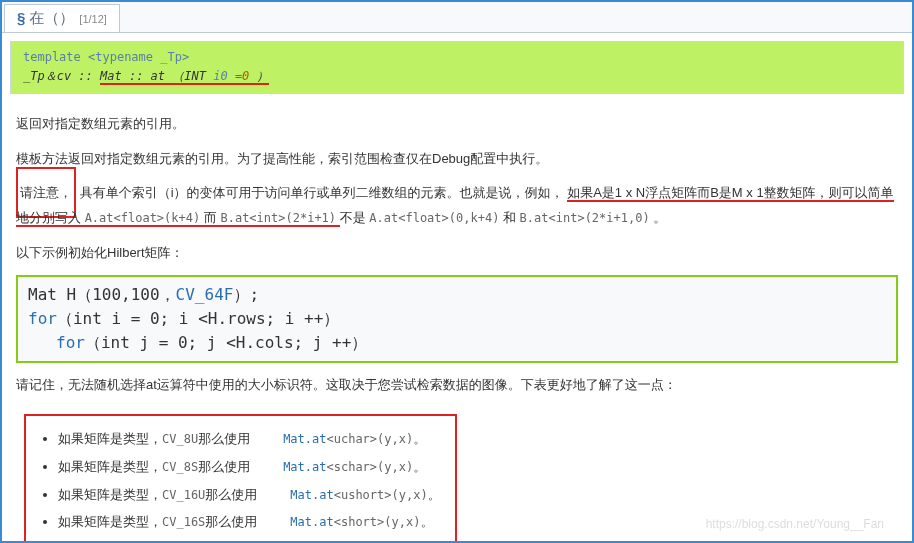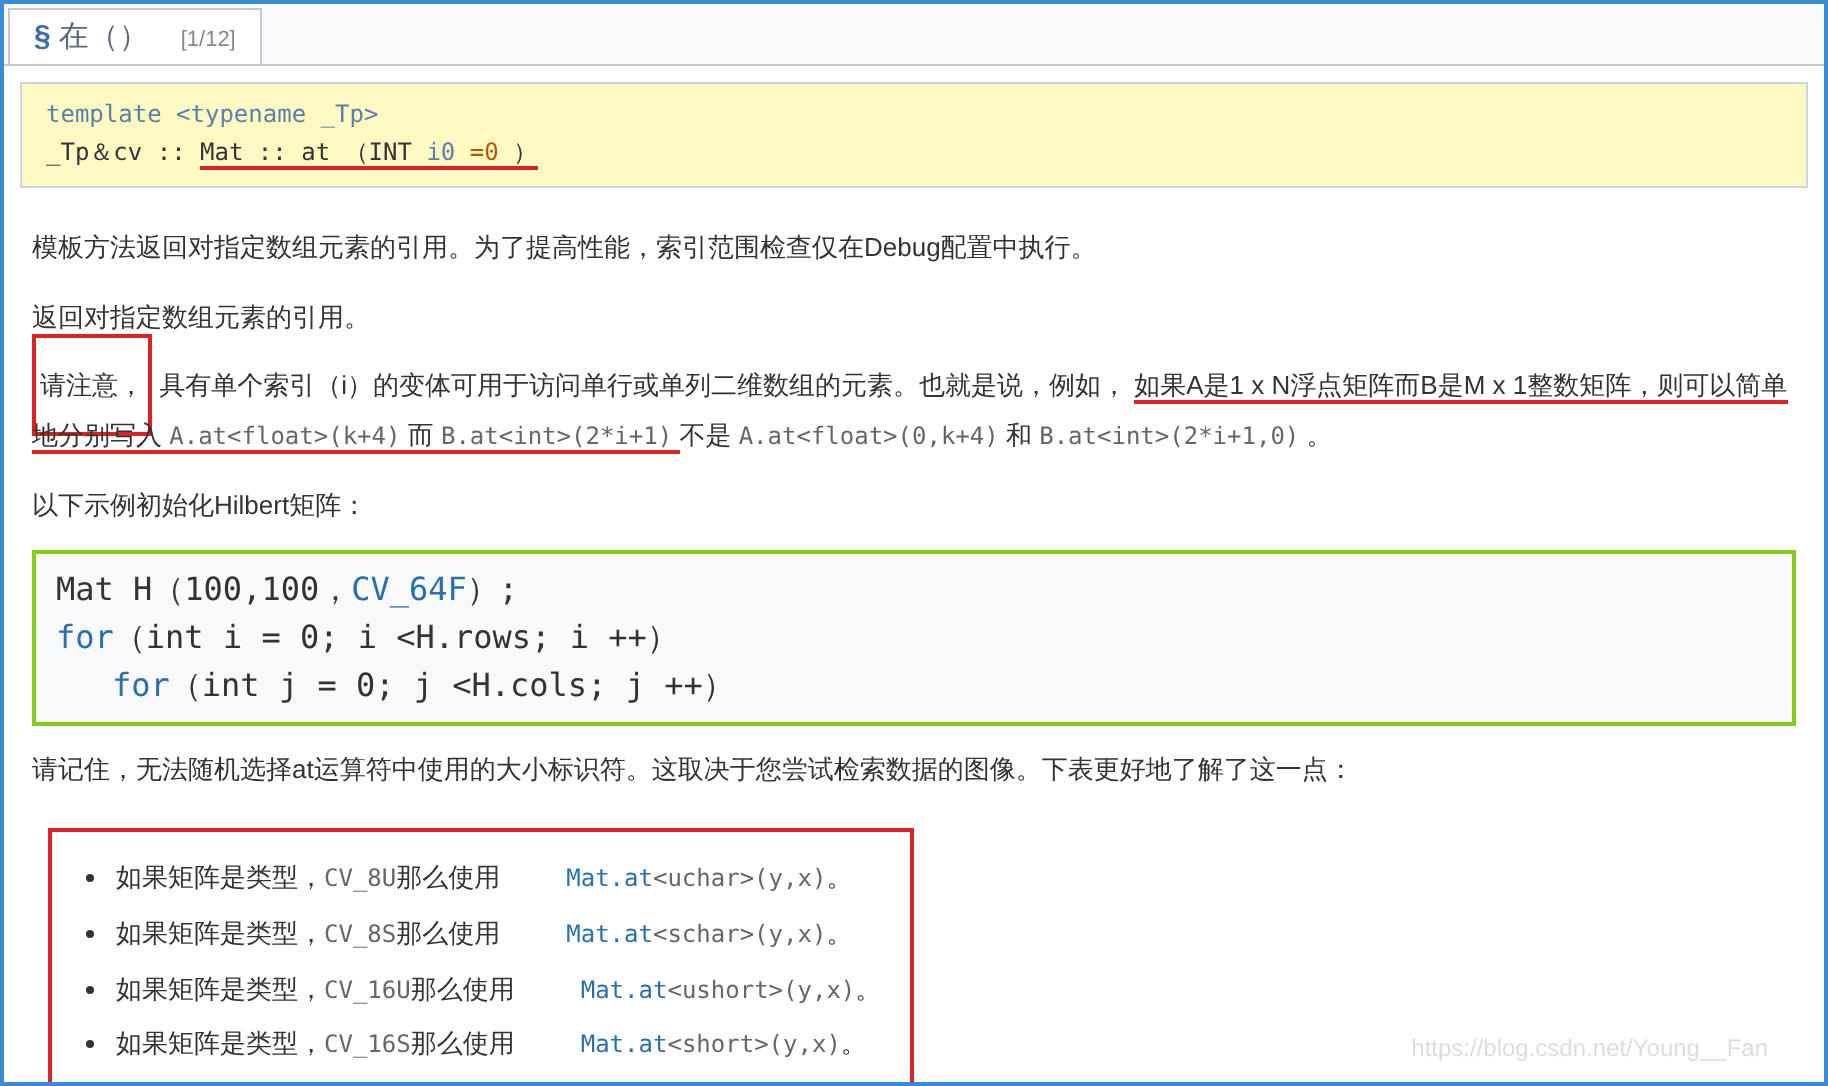--- a/index.html
+++ b/index.html
@@ -30,31 +30,31 @@
     margin-left: 2px;
     margin-top: 2px;
     font-size: 12px;
     color: #5a6a7a;
     display: inline-flex;
     align-items: baseline;
     gap: 4px;
   }
   .tab .sym { color: #3a6ea5; font-weight: bold; font-size: 15px;}
   .tab .word { font-size: 15px;}
-  .tab .idx { color: #888; font-size: 11px; margin-left: 12px;}
+  .tab .idx { color: #888; font-size: 11px; margin-left: 1px;}
   .decl-box {
-    background: #fef9c3;
+    background: #bef264;
     border: 1px solid #cbd6e2;
     margin: 8px 8px 4px 8px;
     padding: 8px 12px 8px 12px;
     font-family: Consolas, monospace;
     font-size: 12px;
   }
   .decl-box .line1 { color: #5a7fa8; margin-bottom: 4px; }
-  .decl-box .line2 { color: #333; }
+  .decl-box .line2 { color: #333; font-style: italic; }
   .decl-box .kw { color: #5a7fa8; }
   .decl-box .eq { color: #b05a00; }
   .underline-red { border-bottom: 2px solid #d22; position: relative; }
   .content {
     padding: 4px 14px;
     line-height: 1.9;
   }
   .para { margin: 10px 0; }
   .note-box {
     border: 2px solid #d22;
@@ -114,22 +114,22 @@
     <span class="underline-red">
       <span> Mat :: at （INT </span>
       <span class="kw">i0 </span>
       <span class="eq">=0</span>
       <span>）</span>
     </span>
   </div>
 </div>
 
 <div class="content">
+  <div class="para">返回对指定数组元素的引用。</div>
   <div class="para">模板方法返回对指定数组元素的引用。为了提高性能，索引范围检查仅在Debug配置中执行。</div>
-  <div class="para">返回对指定数组元素的引用。</div>
 
   <div class="para">
     <span class="note-box">请注意，</span>
     <span>具有单个索引（i）的变体可用于访问单行或单列二维数组的元素。也就是说，例如，</span>
     <span class="underline-red">
       <span>如果A是1 x N浮点矩阵而B是M x 1整数矩阵，则可以简单地分别写入</span>
       <span class="code-inline">A.at&lt;float&gt;(k+4)</span>
       <span>而</span>
       <span class="code-inline">B.at&lt;int&gt;(2*i+1)</span>
     </span>

